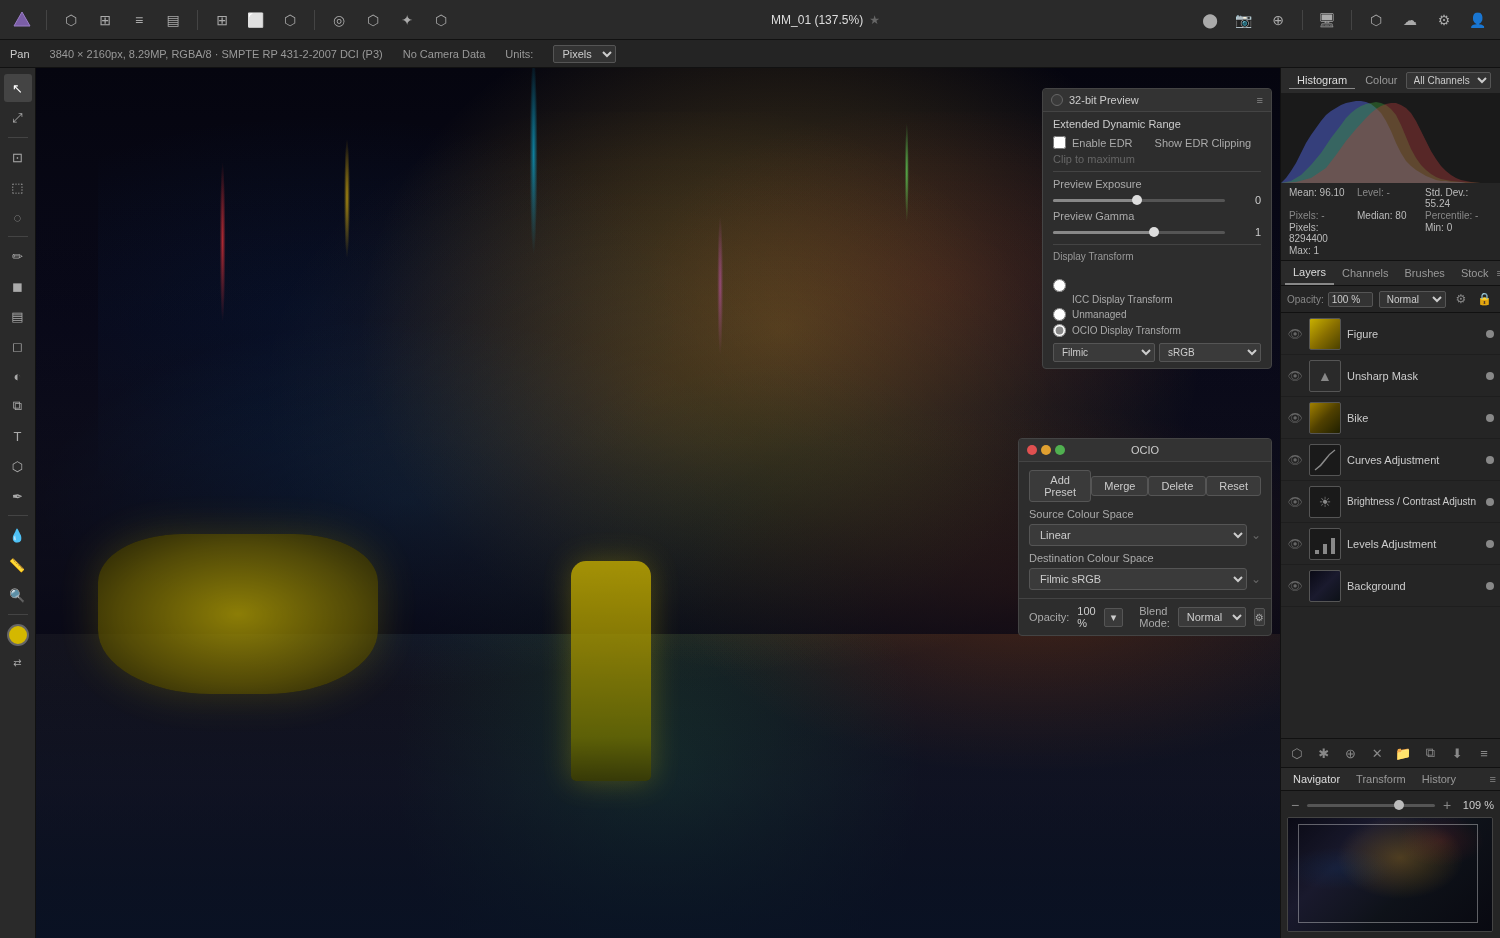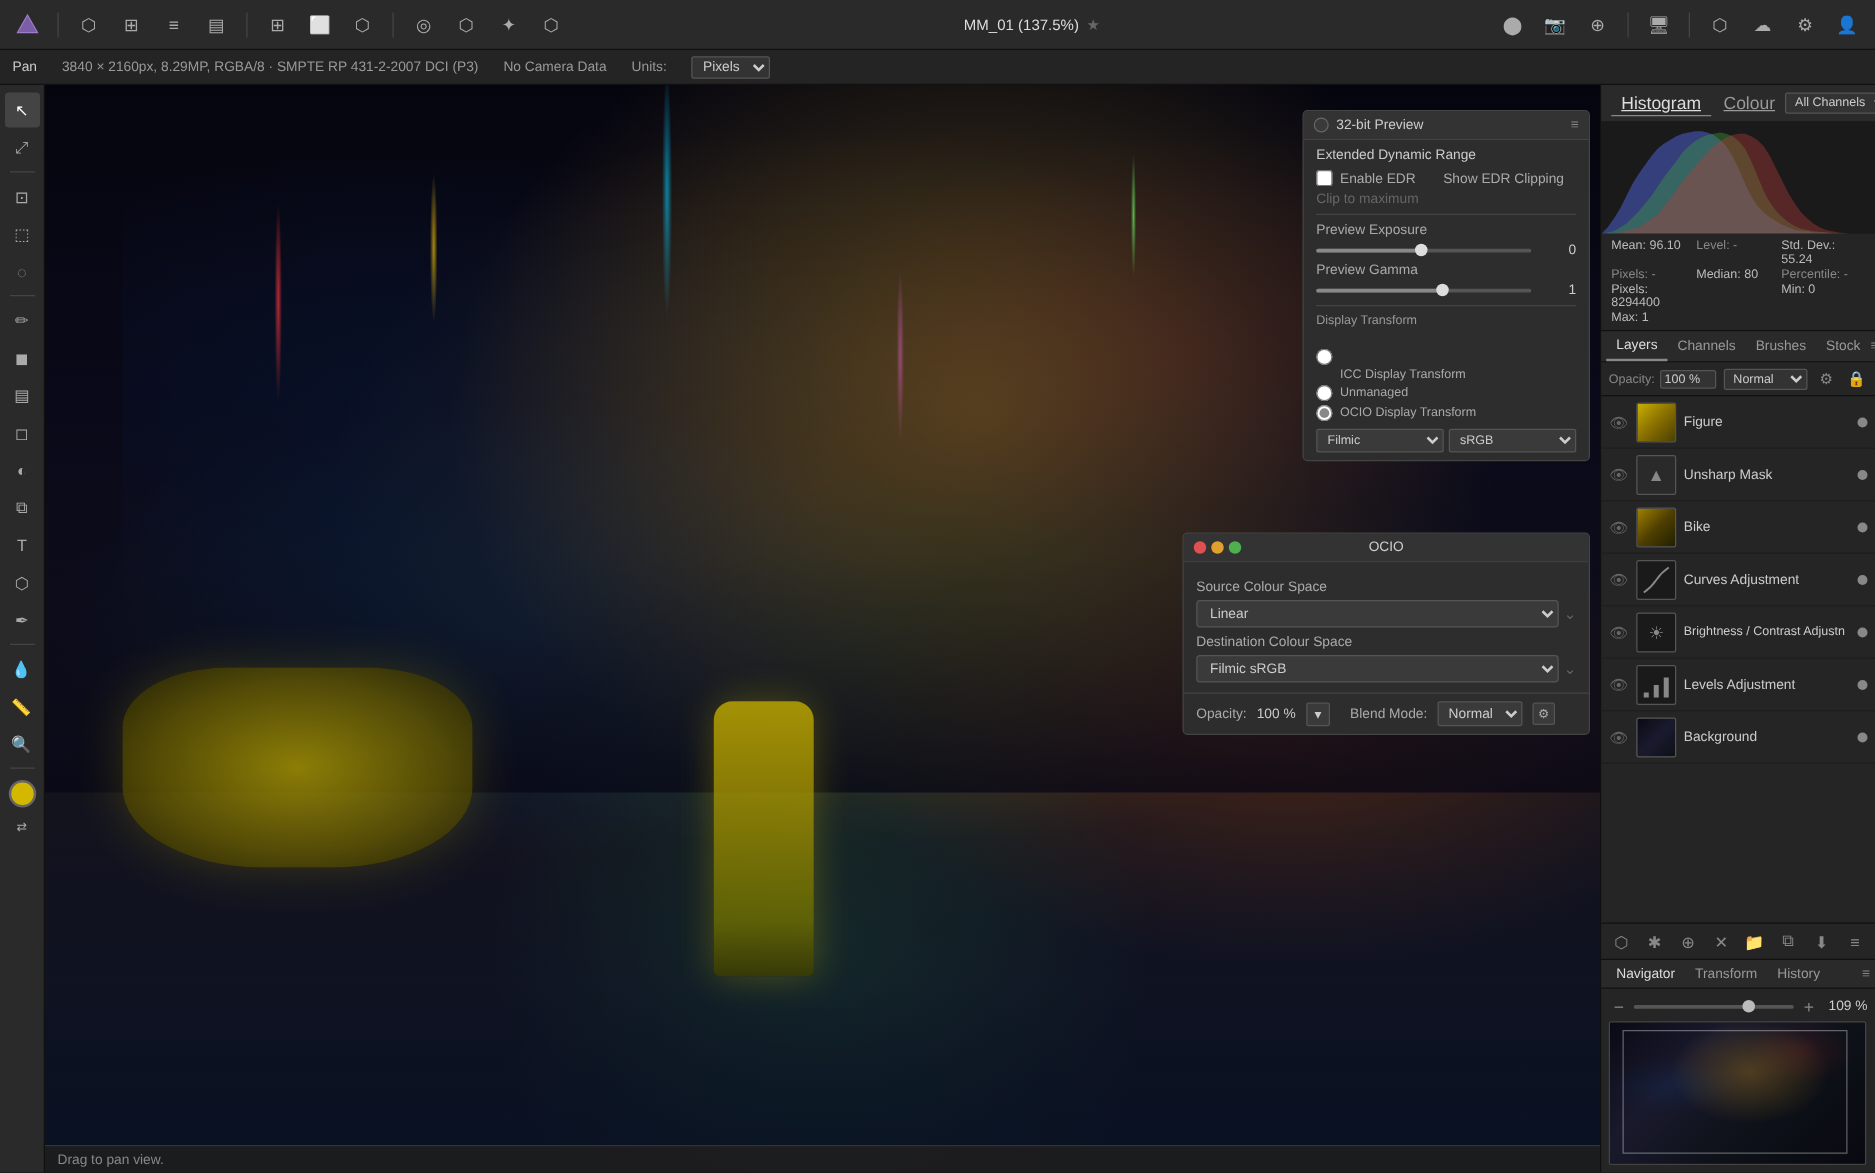--- a/index.html
+++ b/index.html
@@ -153,23 +153,23 @@
     .dt-radio { accent-color: #888; }
     .dt-select-row { display: flex; align-items: center; gap: 4px; margin-top: 6px; }
     .dt-select {
       flex: 1; background: #3a3a3a; border: 1px solid #555; color: #ccc;
       font-size: 10px; padding: 2px 4px; border-radius: 2px;
     }
 
     
     #ocio-panel {
       position: absolute;
-      top: 358px;
+      top: 370px;
       right: 8px;
-      width: 326px;
+      width: 254px;
       background: #2d2d2d;
       border: 1px solid #444;
       border-radius: 4px;
       font-size: 11px;
     }
     #ocio-header {
       display: flex; align-items: center; justify-content: center;
       padding: 5px 8px;
       background: #333;
       border-bottom: 1px solid #444;
@@ -213,21 +213,21 @@
 
     
     #histogram-section {
       border-bottom: 1px solid #111;
     }
     #histogram-header {
       display: flex; align-items: center; justify-content: space-between;
       padding: 4px 8px;
       background: #2a2a2a;
     }
-    .hist-tab { padding: 2px 8px; font-size: 14px; color: #999; cursor: pointer; text-decoration: underline; }
+    .hist-tab { padding: 2px 8px; font-size: 11px; color: #999; cursor: pointer; }
     .hist-tab.active { color: #ddd; border-bottom: 1px solid #888; }
     .hist-tab-group { display: flex; gap: 2px; }
     .hist-channel-select {
       background: #333; border: 1px solid #555; color: #ccc; font-size: 10px;
       padding: 1px 3px; border-radius: 2px;
     }
     #histogram-canvas {
       width: 220px; height: 90px;
       background: #1a1a1a;
       position: relative;
@@ -420,23 +420,20 @@
     <div style="position:absolute;bottom:28%;left:5%;width:280px;height:160px;
       background:radial-gradient(ellipse at 50% 50%, #b8a400 0%, #6a5e00 60%, #2a2600 100%);
       border-radius:30% 30% 40% 40%;opacity:0.75;
       box-shadow:0 0 40px rgba(200,180,0,0.3);"></div>
 
     <div style="position:absolute;bottom:18%;left:43%;width:80px;height:220px;
       background:linear-gradient(to bottom, #c8b000 0%, #a09000 40%, #707000 80%, #404000 100%);
       border-radius:15px 15px 5px 5px;opacity:0.8;
       box-shadow:0 0 30px rgba(200,180,0,0.4);"></div>
 
-    <div id="status-bar">
-      <span>Drag to pan view.</span>
-    </div>
 
     <div id="preview-panel">
       <div id="preview-panel-header">
         <div style="display:flex;align-items:center;gap:6px;">
           <div style="width:12px;height:12px;border-radius:50%;background:#3a3a3a;border:1px solid #666;"></div>
           <span class="panel-title">32-bit Preview</span>
         </div>
         <div class="panel-menu-btn">≡</div>
       </div>
       <div class="panel-section">
@@ -494,20 +491,26 @@
     <div id="ocio-panel">
       <div id="ocio-header">
         <div class="ocio-dots">
           <div class="ocio-dot dot-red"></div>
           <div class="ocio-dot dot-yellow"></div>
           <div class="ocio-dot dot-green"></div>
         </div>
         <span class="ocio-title">OCIO</span>
       </div>
       <div class="ocio-section">
+        <div class="ocio-row">
+          <button class="ocio-btn">Add Preset</button>
+          <button class="ocio-btn">Merge</button>
+          <button class="ocio-btn">Delete</button>
+          <button class="ocio-btn">Reset</button>
+        </div>
         <div class="ocio-field-label">Source Colour Space</div>
         <div class="ocio-select-row">
           <select class="ocio-select">
             <option>Linear</option>
           </select>
           <span style="color:#666;font-size:12px;cursor:pointer;">⌄</span>
         </div>
         <div class="ocio-field-label">Destination Colour Space</div>
         <div class="ocio-select-row">
           <select class="ocio-select">

